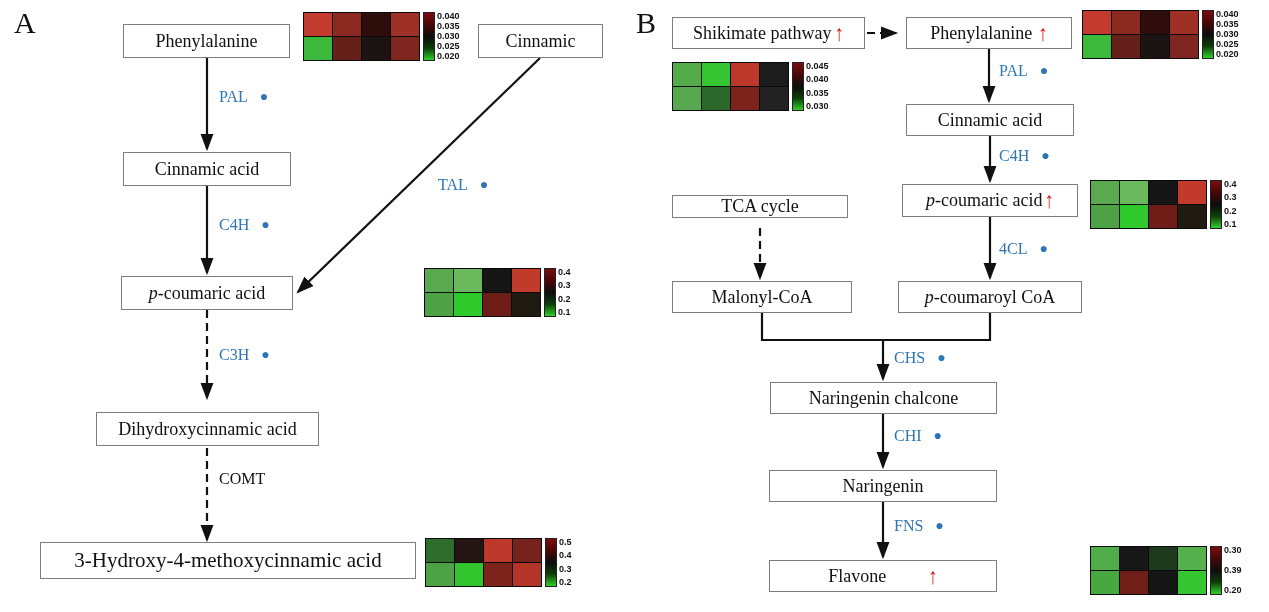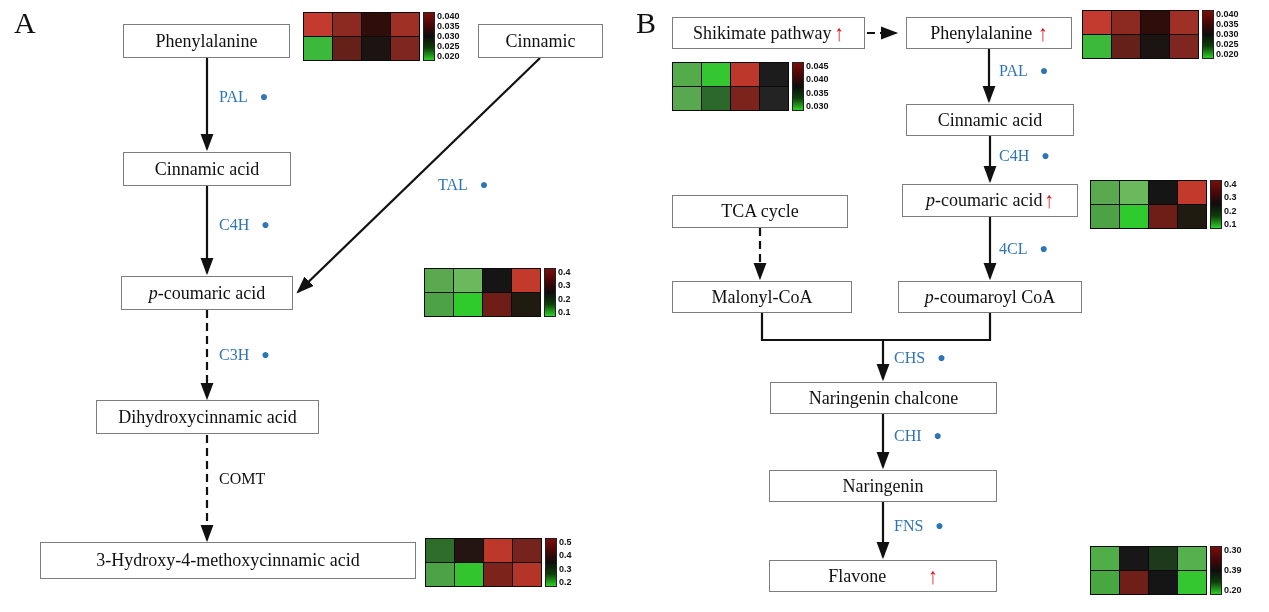--- a/index.html
+++ b/index.html
@@ -75,24 +75,24 @@
   <div class="node" style="left:478px; top:24px; width:125px; height:34px;">
     <span>Cinnamic</span>
   </div>
   <div class="node" style="left:123px; top:152px; width:168px; height:34px;">
     <span>Cinnamic acid</span>
   </div>
   <div class="node" style="left:121px; top:276px; width:172px; height:34px;">
     <span class="it">p</span>
       <span>-coumaric acid</span>
   </div>
-  <div class="node" style="left:96px; top:400px; width:223px; height:34px;">
+  <div class="node" style="left:96px; top:412px; width:223px; height:34px;">
     <span>Dihydroxycinnamic acid</span>
   </div>
-  <div class="node" style="left:40px; top:542px; width:376px; height:37px; font-size:18px;">
+  <div class="node" style="left:40px; top:542px; width:376px; height:37px; font-size:21px;">
     <span>3-Hydroxy-4-methoxycinnamic acid</span>
   </div>
 
   <div class="enz" style="left:219px; top:88px;">
     <span>PAL</span>
       <span class="dot">●</span>
   </div>
   <div class="enz" style="left:219px; top:216px;">
     <span>C4H</span>
       <span class="dot">●</span>
@@ -183,21 +183,21 @@
       <span class="up" style="margin-left:6px;">↑</span>
   </div>
   <div class="node" style="left:906px; top:104px; width:168px; height:32px;">
     <span>Cinnamic acid</span>
   </div>
   <div class="node" style="left:902px; top:184px; width:176px; height:33px;">
     <span class="it">p</span>
       <span>-coumaric acid</span>
       <span class="up" style="margin-left:2px;">↑</span>
   </div>
-  <div class="node" style="left:672px; top:195px; width:176px; height:33px;">
+  <div class="node" style="left:672px; top:195px; width:176px; height:23px;">
     <span>TCA cycle</span>
   </div>
   <div class="node" style="left:672px; top:281px; width:180px; height:32px;">
     <span>Malonyl-CoA</span>
   </div>
   <div class="node" style="left:898px; top:281px; width:184px; height:32px;">
     <span class="it">p</span>
       <span>-coumaroyl CoA</span>
   </div>
   <div class="node" style="left:770px; top:382px; width:227px; height:32px;">

